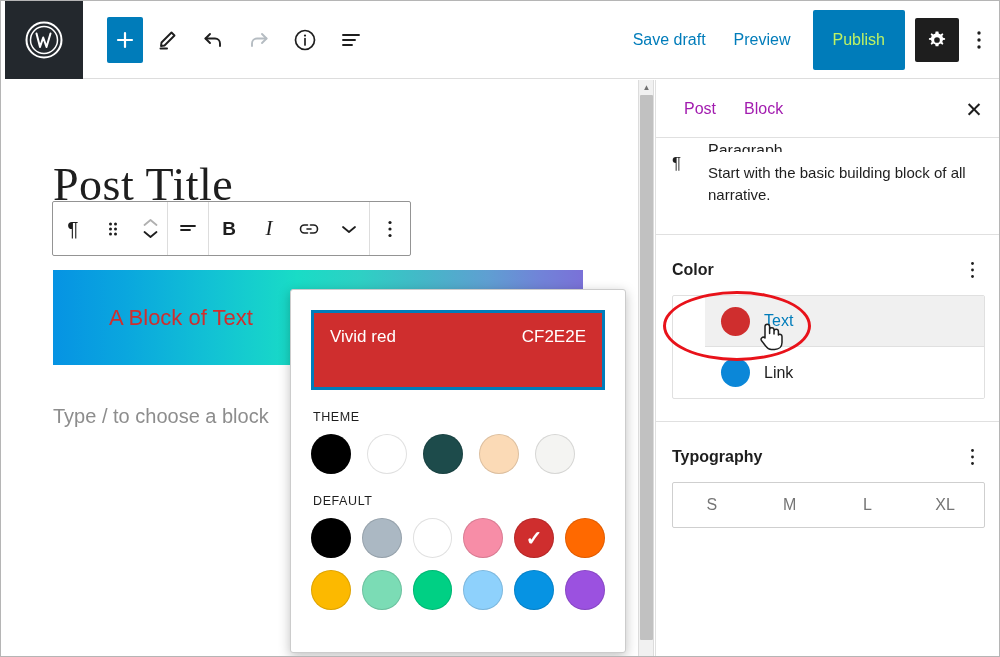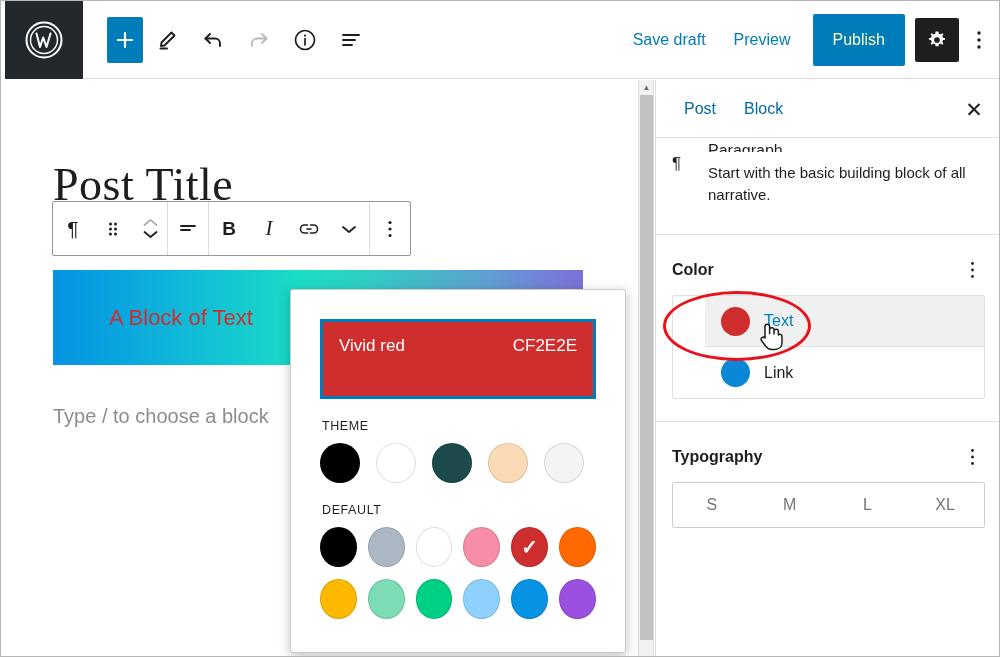--- a/index.html
+++ b/index.html
@@ -41,24 +41,24 @@
   .tb-btn.disabled { color: #b5bcc2; cursor: default; }
   .tb-right {
     margin-left: auto; display: flex; align-items: center; gap: 0; padding-right: 8px;
   }
   .link-btn {
     background: none; border: none; color: #007cba;
     font-size: 16px; font-family: "Liberation Sans", sans-serif;
     padding: 10px 14px; cursor: pointer; white-space: nowrap;
   }
   .publish-btn {
-    background: #007cba; color: #fef9c3; border: none;
+    background: #007cba; color: #bef264; border: none;
     font-size: 16px; font-family: "Liberation Sans", sans-serif;
     padding: 12px 20px; border-radius: 2px; cursor: pointer; margin-left: 8px;
-    height: 52px;
+    height: 60px;
   }
   .gear-btn {
     width: 44px; height: 44px; background: #1e1e1e; color: #fff;
     border: none; border-radius: 2px; margin-left: 10px;
     display: flex; align-items: center; justify-content: center; cursor: pointer;
   }
   .dots-btn {
     width: 36px; height: 44px; background: none; border: none;
     display: flex; align-items: center; justify-content: center; cursor: pointer;
     color: #1e1e1e; margin-left: 2px;
@@ -129,21 +129,21 @@
   
   .sidebar {
     position: absolute; left: 654px; top: 79px; width: 346px; height: 578px;
     background: #fff; border-left: 1px solid #e0e0e0; overflow: hidden;
   }
   .sb-tabs {
     display: flex; align-items: center; height: 58px;
     border-bottom: 1px solid #e0e0e0; padding-left: 14px; position: relative;
   }
   .sb-tab {
-    background: none; border: none; font-size: 16px; color: #0369a1;
+    background: none; border: none; font-size: 16px; color: #a21caf;
     padding: 16px 14px; cursor: pointer; font-family: "Liberation Sans", sans-serif;
   }
   .sb-close {
     position: absolute; right: 10px; top: 12px;
     width: 34px; height: 34px; background: none; border: none; cursor: pointer;
     font-size: 21px; color: #1e1e1e; line-height: 1;
   }
   .blockinfo {
     display: flex; padding: 8px 16px 18px 16px; border-bottom: 1px solid #e0e0e0;
     position: relative; overflow: hidden; height: 97px;
@@ -199,21 +199,21 @@
   }
   .size-btn {
     flex: 1; background: none; border: none; cursor: pointer;
     font-size: 16px; color: #757575; font-family: "Liberation Sans", sans-serif;
   }
 
   
   .popover {
     position: absolute; left: 289px; top: 288px; width: 336px; height: 364px;
     background: #fff; border: 1px solid #ccc; border-radius: 3px;
-    box-shadow: 0 3px 12px rgba(0,0,0,0.25); z-index: 60; padding: 29px;
+    box-shadow: 0 3px 12px rgba(0,0,0,0.25); z-index: 60; padding: 20px;
   }
   .color-preview {
     height: 80px; background: #cf2e2e; border: 3px solid #007cba;
     display: flex; align-items: flex-start; justify-content: space-between;
     padding: 14px 16px; color: #fff; font-size: 17px;
   }
   .pal-label {
     font-size: 12.5px; letter-spacing: 0.6px; color: #1e1e1e;
     margin: 20px 0 10px 2px;
   }

